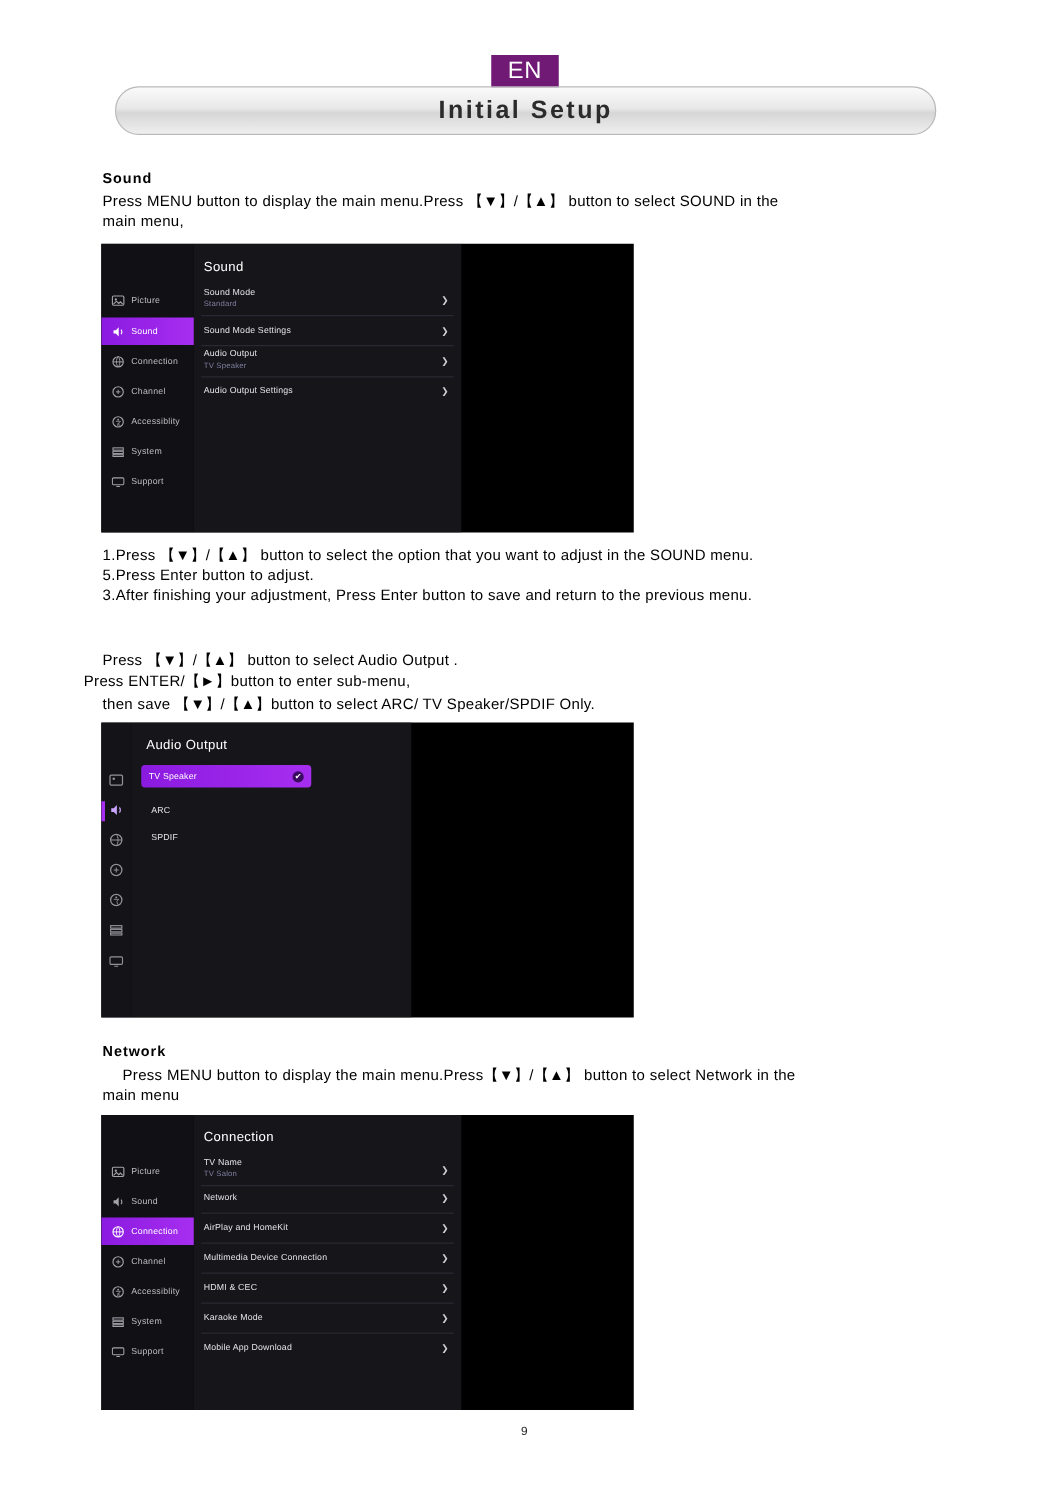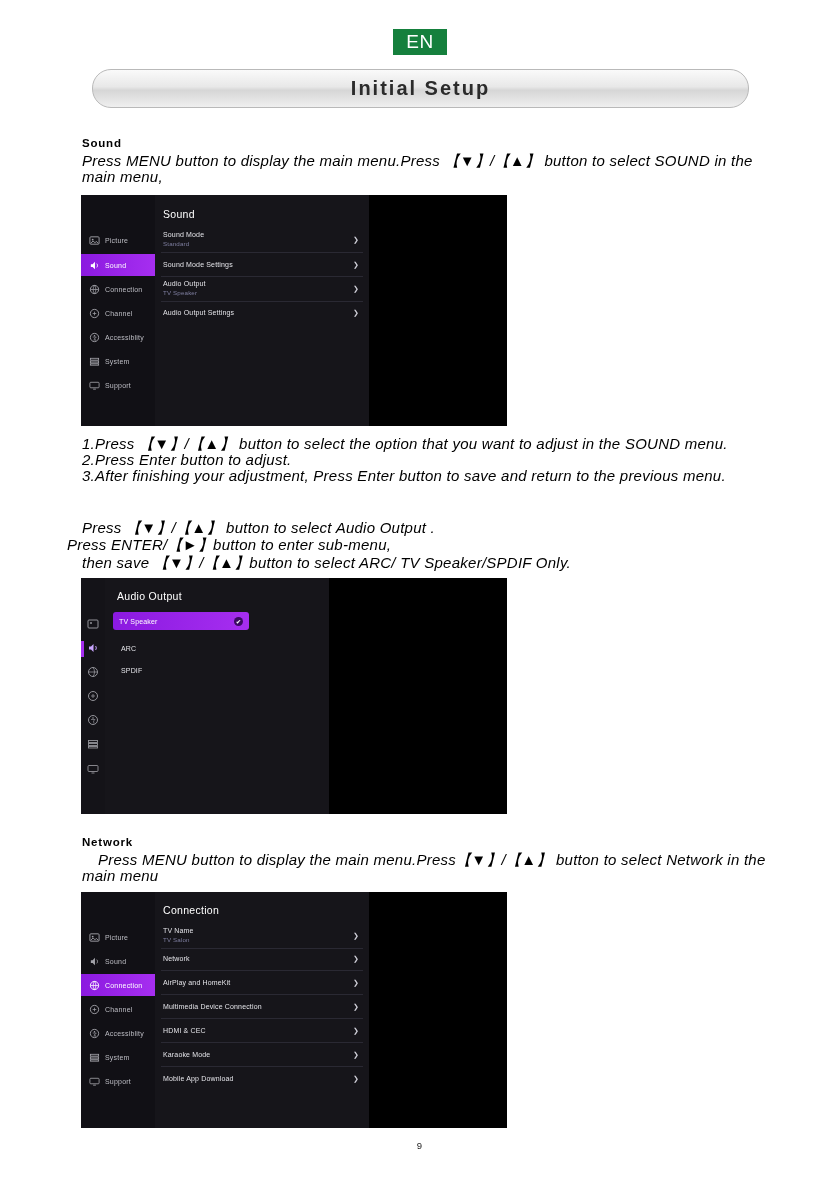--- a/index.html
+++ b/index.html
@@ -19,24 +19,24 @@
     position: relative;
     width: 839px;
     height: 1191px;
     box-sizing: border-box;
   }
 
   
   .en-badge {
     position: absolute;
     left: 393px;
-    top: 29px;
+    top: 44px;
     width: 54px;
     height: 26px;
-    background: #15803d;
+    background: #701a75;
     color: #fff;
     font-size: 19px;
     letter-spacing: 0.5px;
     display: flex;
     align-items: center;
     justify-content: center;
     font-family: "Liberation Sans", sans-serif;
   }
 
   
@@ -63,25 +63,24 @@
   
   .section-head {
     position: absolute;
     font-size: 11.5px;
     font-weight: bold;
     letter-spacing: 0.8px;
     color: #000;
   }
   .body-text {
     position: absolute;
-    font-size: 15px;
+    font-size: 12px;
     letter-spacing: 0.25px;
     line-height: 16px;
     color: #000;
-    font-style: italic;
   }
 
   
   .tv {
     position: absolute;
     background: #000;
     overflow: hidden;
   }
   .tv .railwide {
     position: absolute;
@@ -310,21 +309,21 @@
     <div class="chev" style="left:272px; top:90px;">❯</div>
     <div class="hr" style="left:80px; top:106px; width:202px;"></div>
 
     <div class="row" style="left:82px; top:114px;">
       <span>Audio Output Settings</span>
     </div>
     <div class="chev" style="left:272px; top:114px;">❯</div>
   </div>
 
   <div class="body-text" style="left:82px; top:436px; width:700px;">1.Press 【▼】/【▲】 button to select the option that you want to adjust in the SOUND menu.</div>
-  <div class="body-text" style="left:82px; top:452px; width:700px;">2.Press Enter button to adjust.</div>
+  <div class="body-text" style="left:82px; top:452px; width:700px;">5.Press Enter button to adjust.</div>
   <div class="body-text" style="left:82px; top:468px; width:700px;">3.After finishing your adjustment, Press Enter button to save and return to the previous menu.</div>
 
   <div class="body-text" style="left:82px; top:520px; width:700px;">Press 【▼】/【▲】 button to select Audio Output .</div>
   <div class="body-text" style="left:67px; top:537px; width:700px;">Press ENTER/【►】button to enter sub-menu,</div>
   <div class="body-text" style="left:82px; top:555px; width:700px;">then save 【▼】/【▲】button to select ARC/ TV Speaker/SPDIF Only.</div>
 
   <div class="tv" style="left:81px; top:578px; width:426px; height:236px;">
     <div class="railthin"></div>
     <div class="panel" style="left:24px; width:224px;"></div>
 

